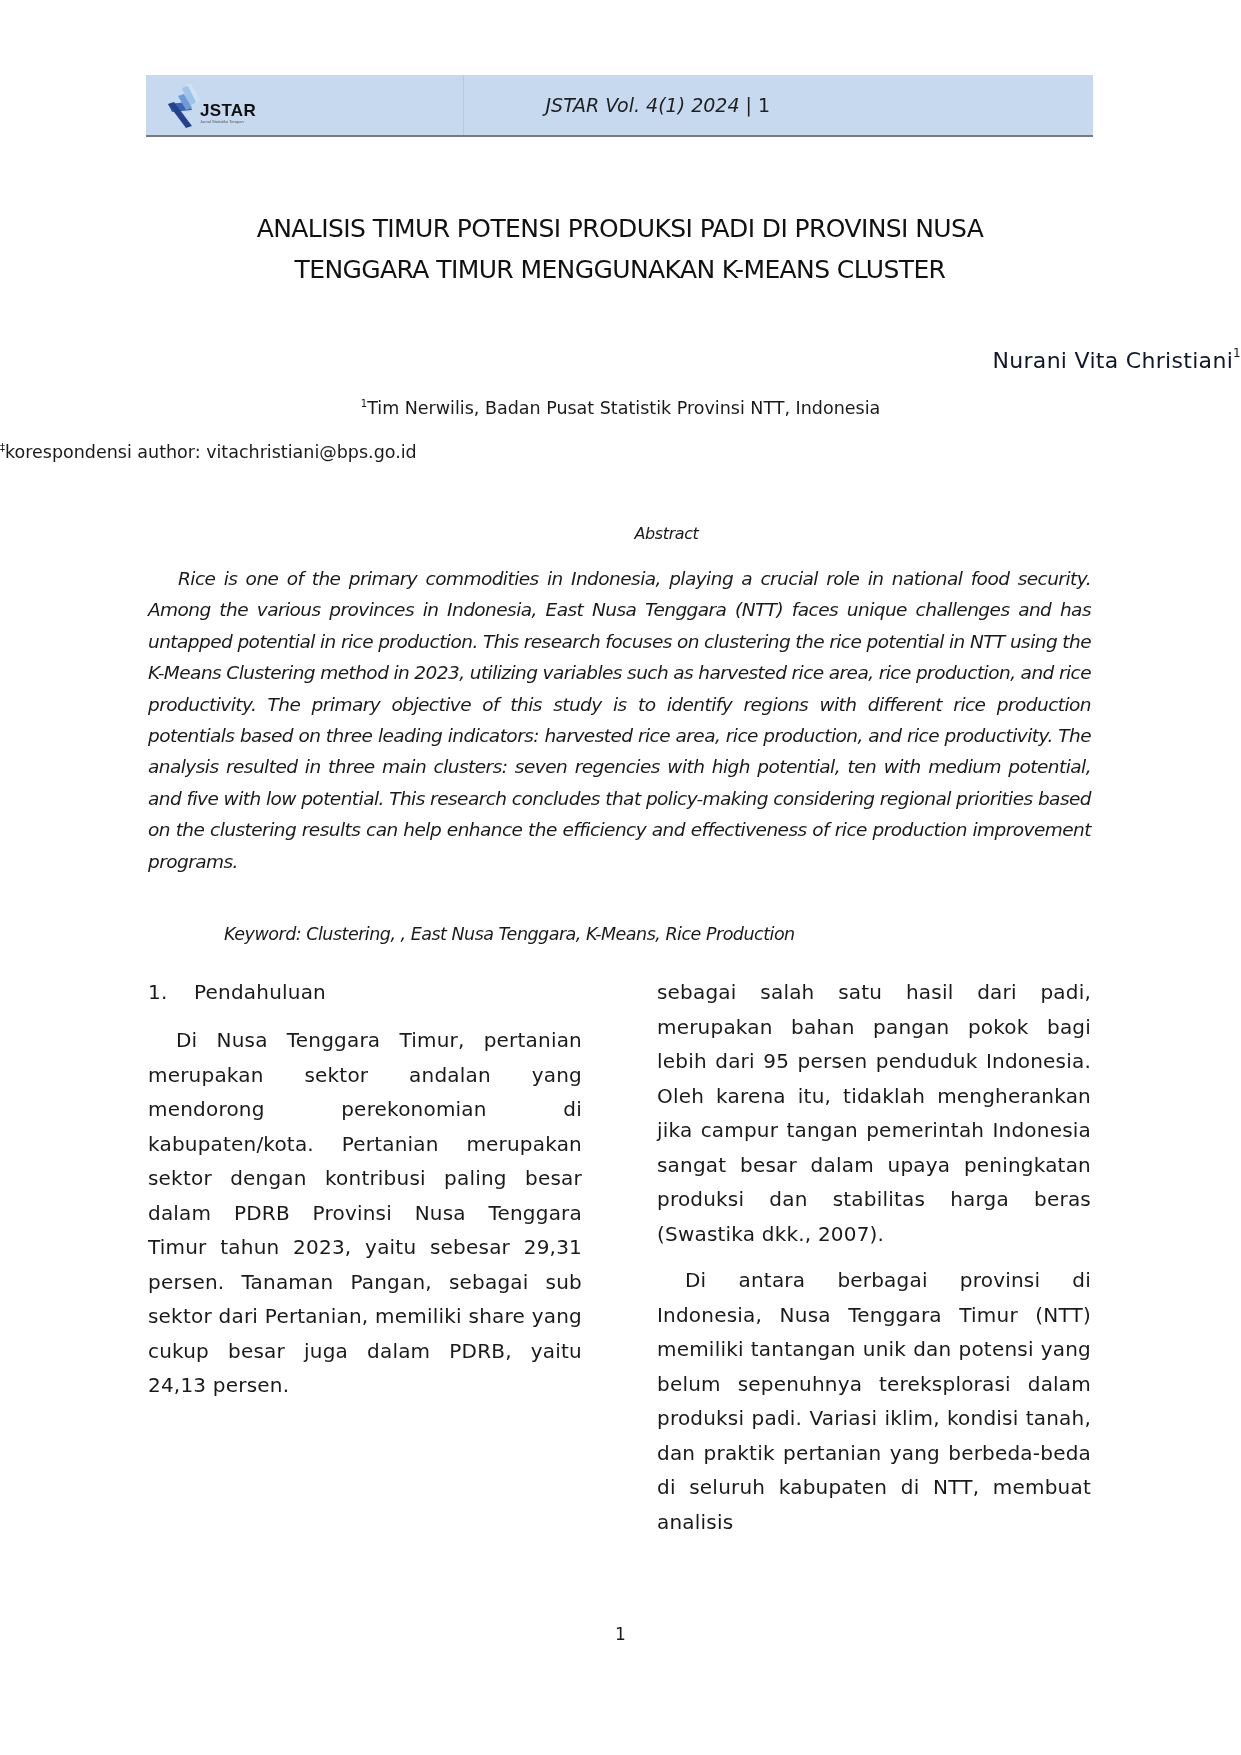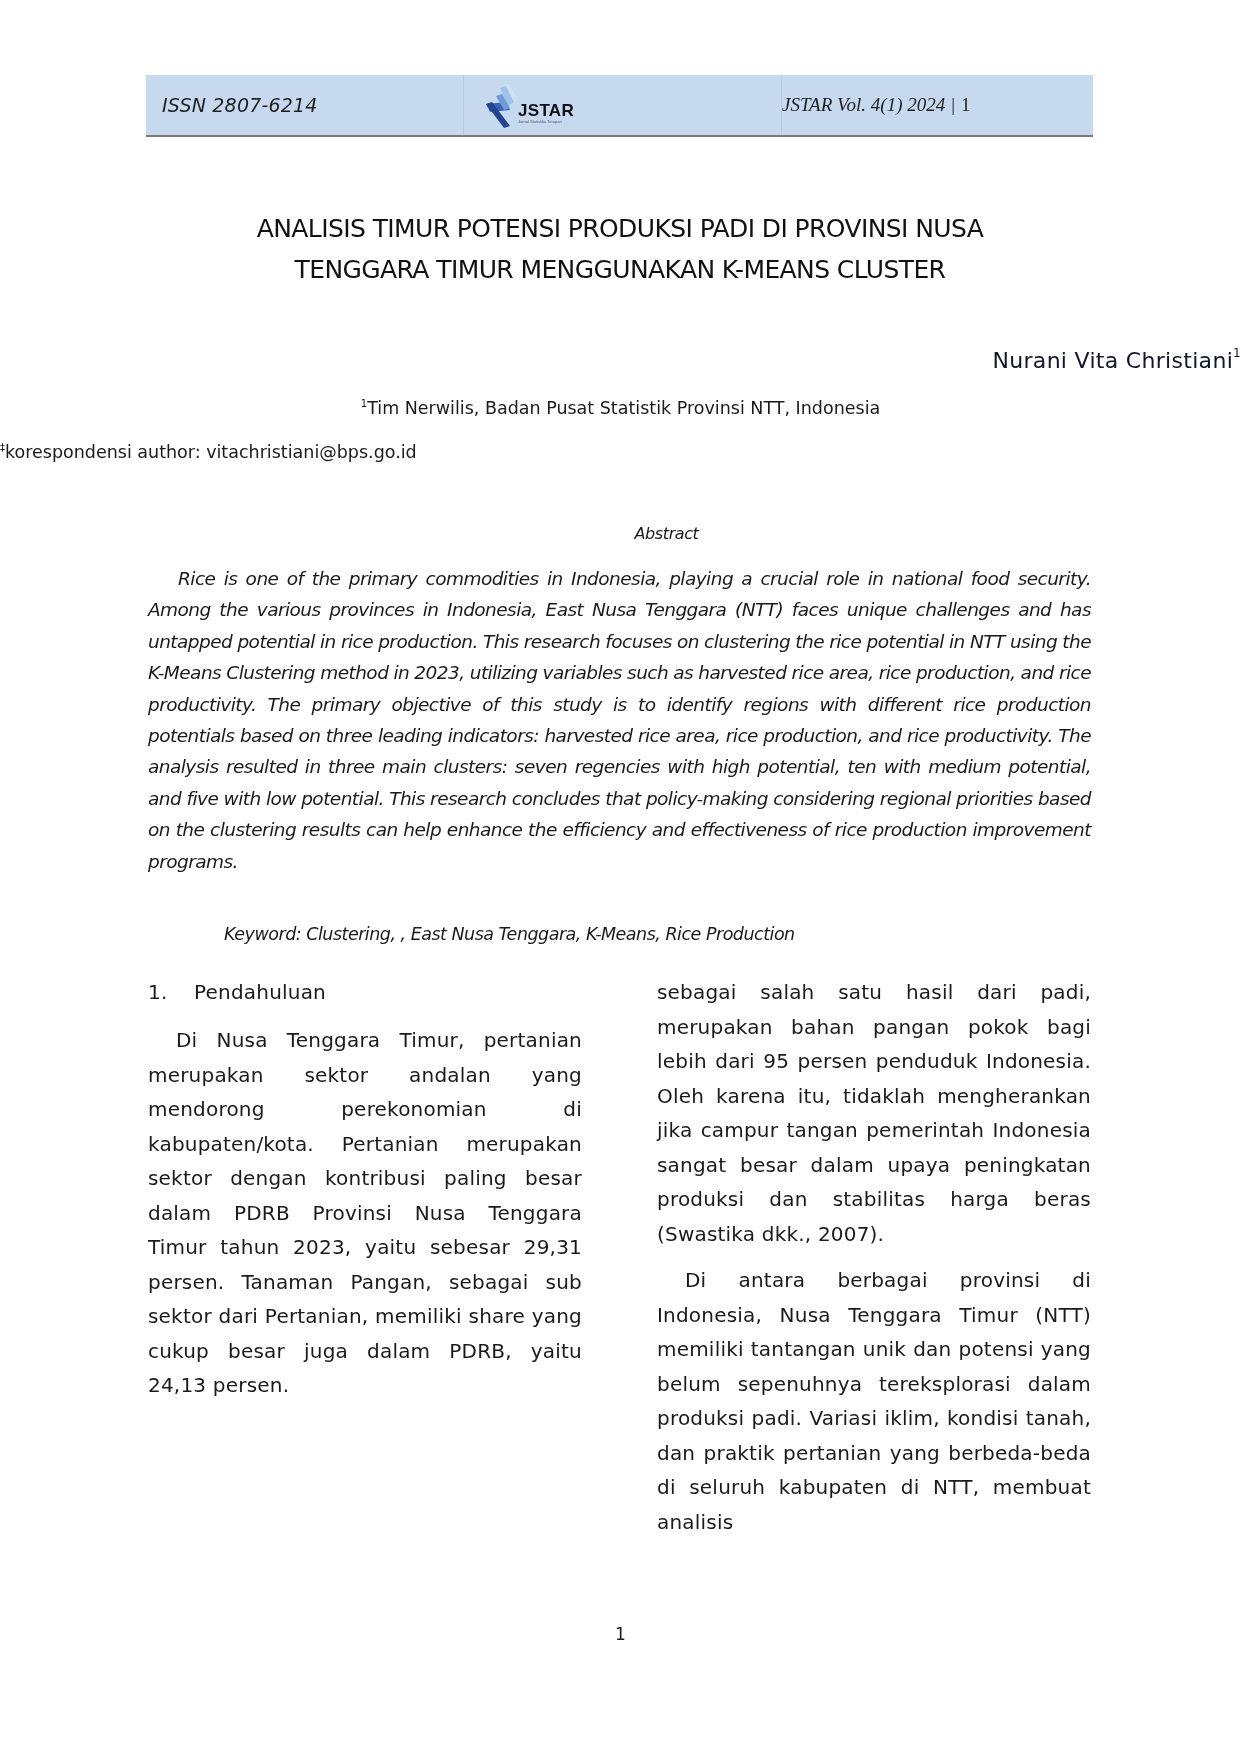--- a/index.html
+++ b/index.html
@@ -15,21 +15,21 @@
   }
   .header .cell { display: flex; align-items: center; border-right: 1px solid #b5c9e0; }
   .header .cell:last-child { border-right: none; }
   .issn { padding-left: 16px; font-style: italic; font-size: 19px; color: #1f1f1f; letter-spacing: 0.2px; }
   .logo-cell { justify-content: flex-start; padding-left: 20px; }
   .logo { display: flex; align-items: flex-end; gap: 2px; position: relative; height: 46px; }
   .logo svg { display: block; }
   .logo-text { display: flex; flex-direction: column; margin-bottom: 4px; margin-left: -8px; }
   .logo-word { font-family: "Liberation Sans", sans-serif; font-weight: bold; font-size: 17px; color: #111; line-height: 16px; letter-spacing: 0.3px; }
   .logo-sub { font-family: "Liberation Sans", sans-serif; font-size: 4px; color: #555; line-height: 5px; }
-  .vol-cell { justify-content: flex-start; padding-right: 12px; font-size: 19px; font-family: Liberation Serif, serif; }
+  .vol-cell { justify-content: flex-end; padding-right: 12px; font-size: 19px; }
   .vol { font-style: italic; color: #1f1f1f; }
   .sep { margin: 0 6px; color: #1f1f1f; }
   .pnum { font-weight: normal; color: #1f1f1f; }
 
   
   .title {
     position: absolute; left: 150px; width: 940px; top: 208px; text-align: center;
     font-family: "DejaVu Sans", sans-serif; font-size: 25px; line-height: 41px;
     letter-spacing: -0.6px; color: #111;
   }
@@ -72,23 +72,20 @@
   .col p { margin: 0 0 12px 0; text-align: justify; text-indent: 28px; }
   .col p.cont { text-indent: 0; }
   .page-foot {
     position: absolute; left: 0; width: 1241px; top: 1624px; text-align: center; font-size: 17px;
   }
 </style>
 </head>
 <body>
 
 <div class="header">
-  <div class="cell">
-    <span class="issn">ISSN 2807-6214</span>
-  </div>
   <div class="cell logo-cell">
     <div class="logo">
       <svg width="40" height="46" viewBox="0 0 40 46">
         <polygon points="20,2 25,2 34,18 29,22" fill="#cfe1f4"></polygon>
         <polygon points="16,6 22,4 30,20 24,24" fill="#9fc4ea"></polygon>
         <polygon points="2,22 22,20 26,28 6,30" fill="#3b64b4"></polygon>
         <polygon points="2,22 8,20 26,44 20,46" fill="#23448c"></polygon>
         <polygon points="12,14 18,12 26,26 20,28" fill="#6f9ad6"></polygon>
       </svg>
       <div class="logo-text">

